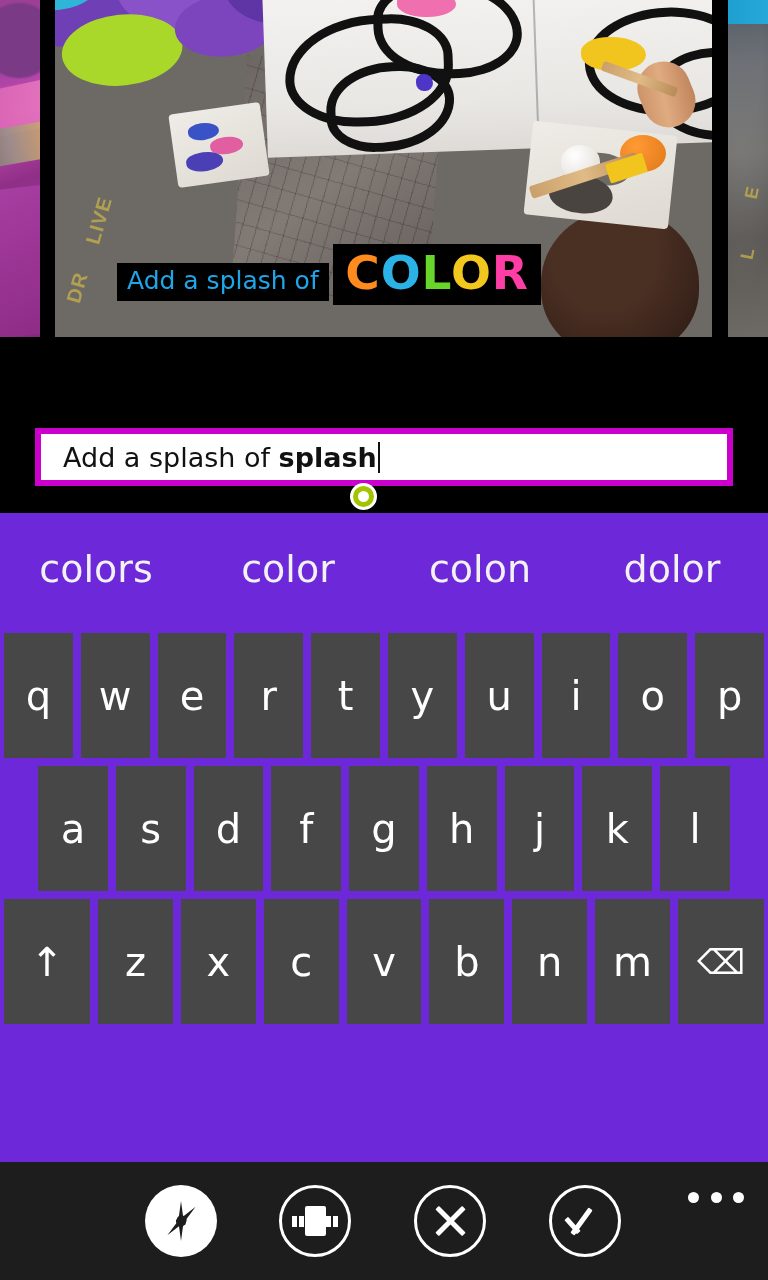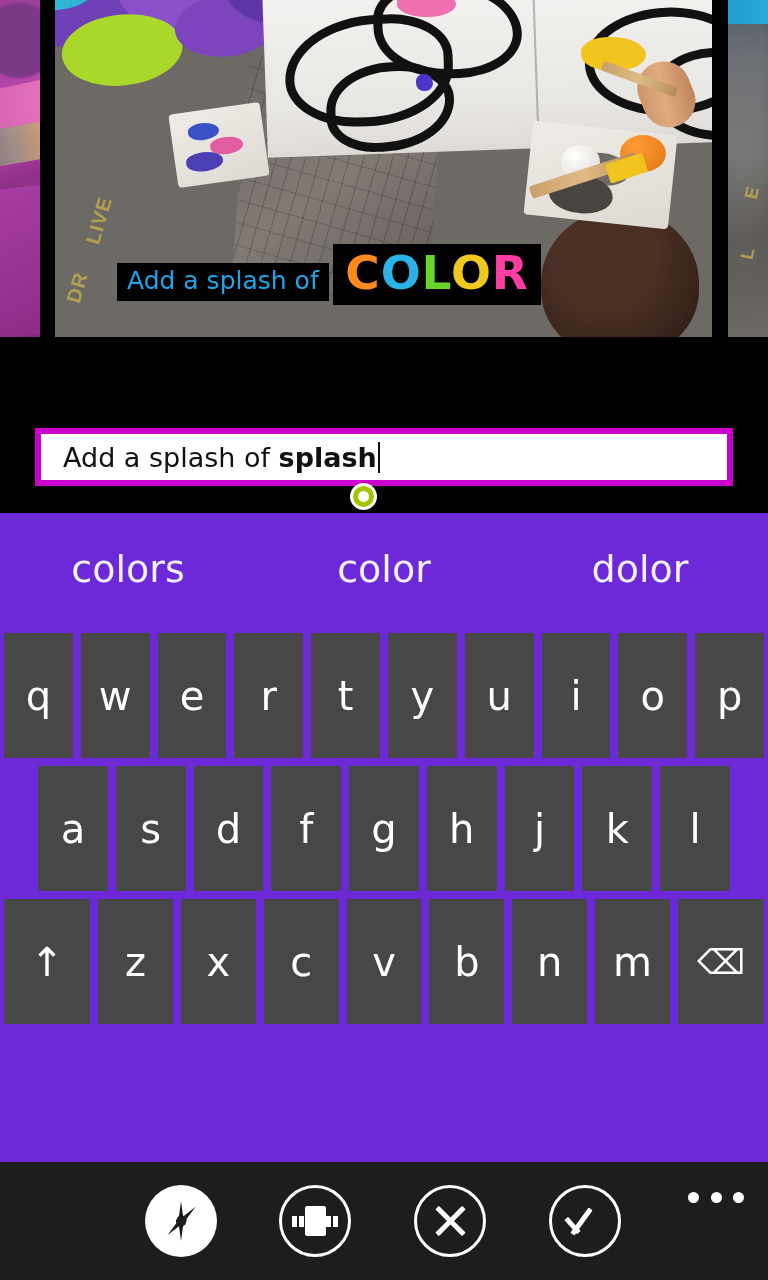--- a/index.html
+++ b/index.html
@@ -554,20 +554,21 @@
       <span id="text-field-value">Add a splash of <b>splash</b><span id="caret"></span></span>
     </div>
   </div>
   <div id="drag-handle"></div>
 
   <div id="keyboard">
 
     <div id="suggestions">
       <div class="suggestion">colors</div>
       <div class="suggestion">color</div>
+      <div class="suggestion">colon</div>
       <div class="suggestion">dolor</div>
     </div>
 
     <div class="krow" id="row-1">
       <div class="key">q</div>
       <div class="key">w</div>
       <div class="key">e</div>
       <div class="key">r</div>
       <div class="key">t</div>
       <div class="key">y</div>

